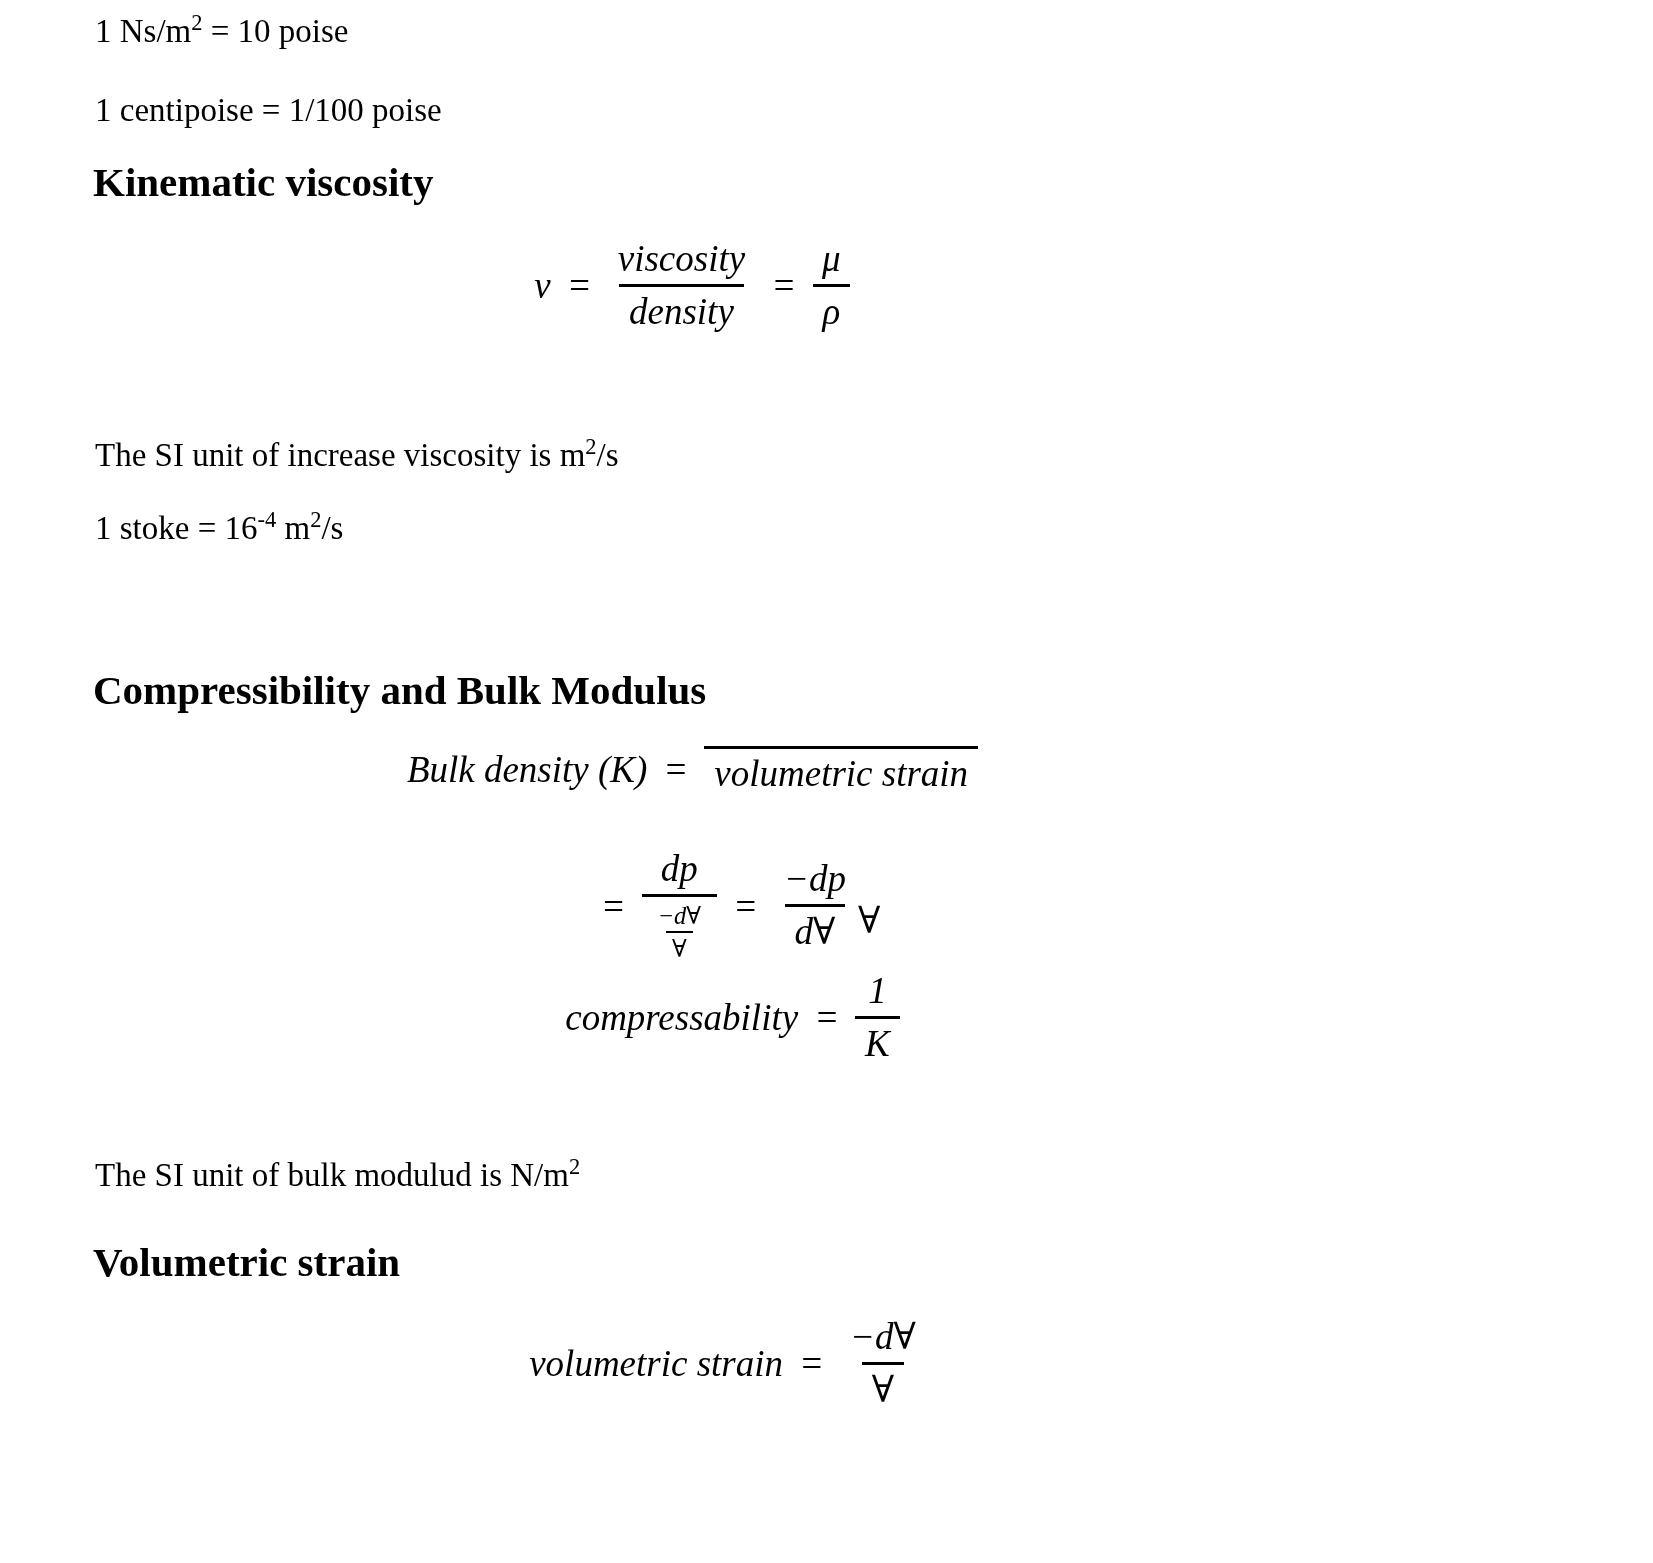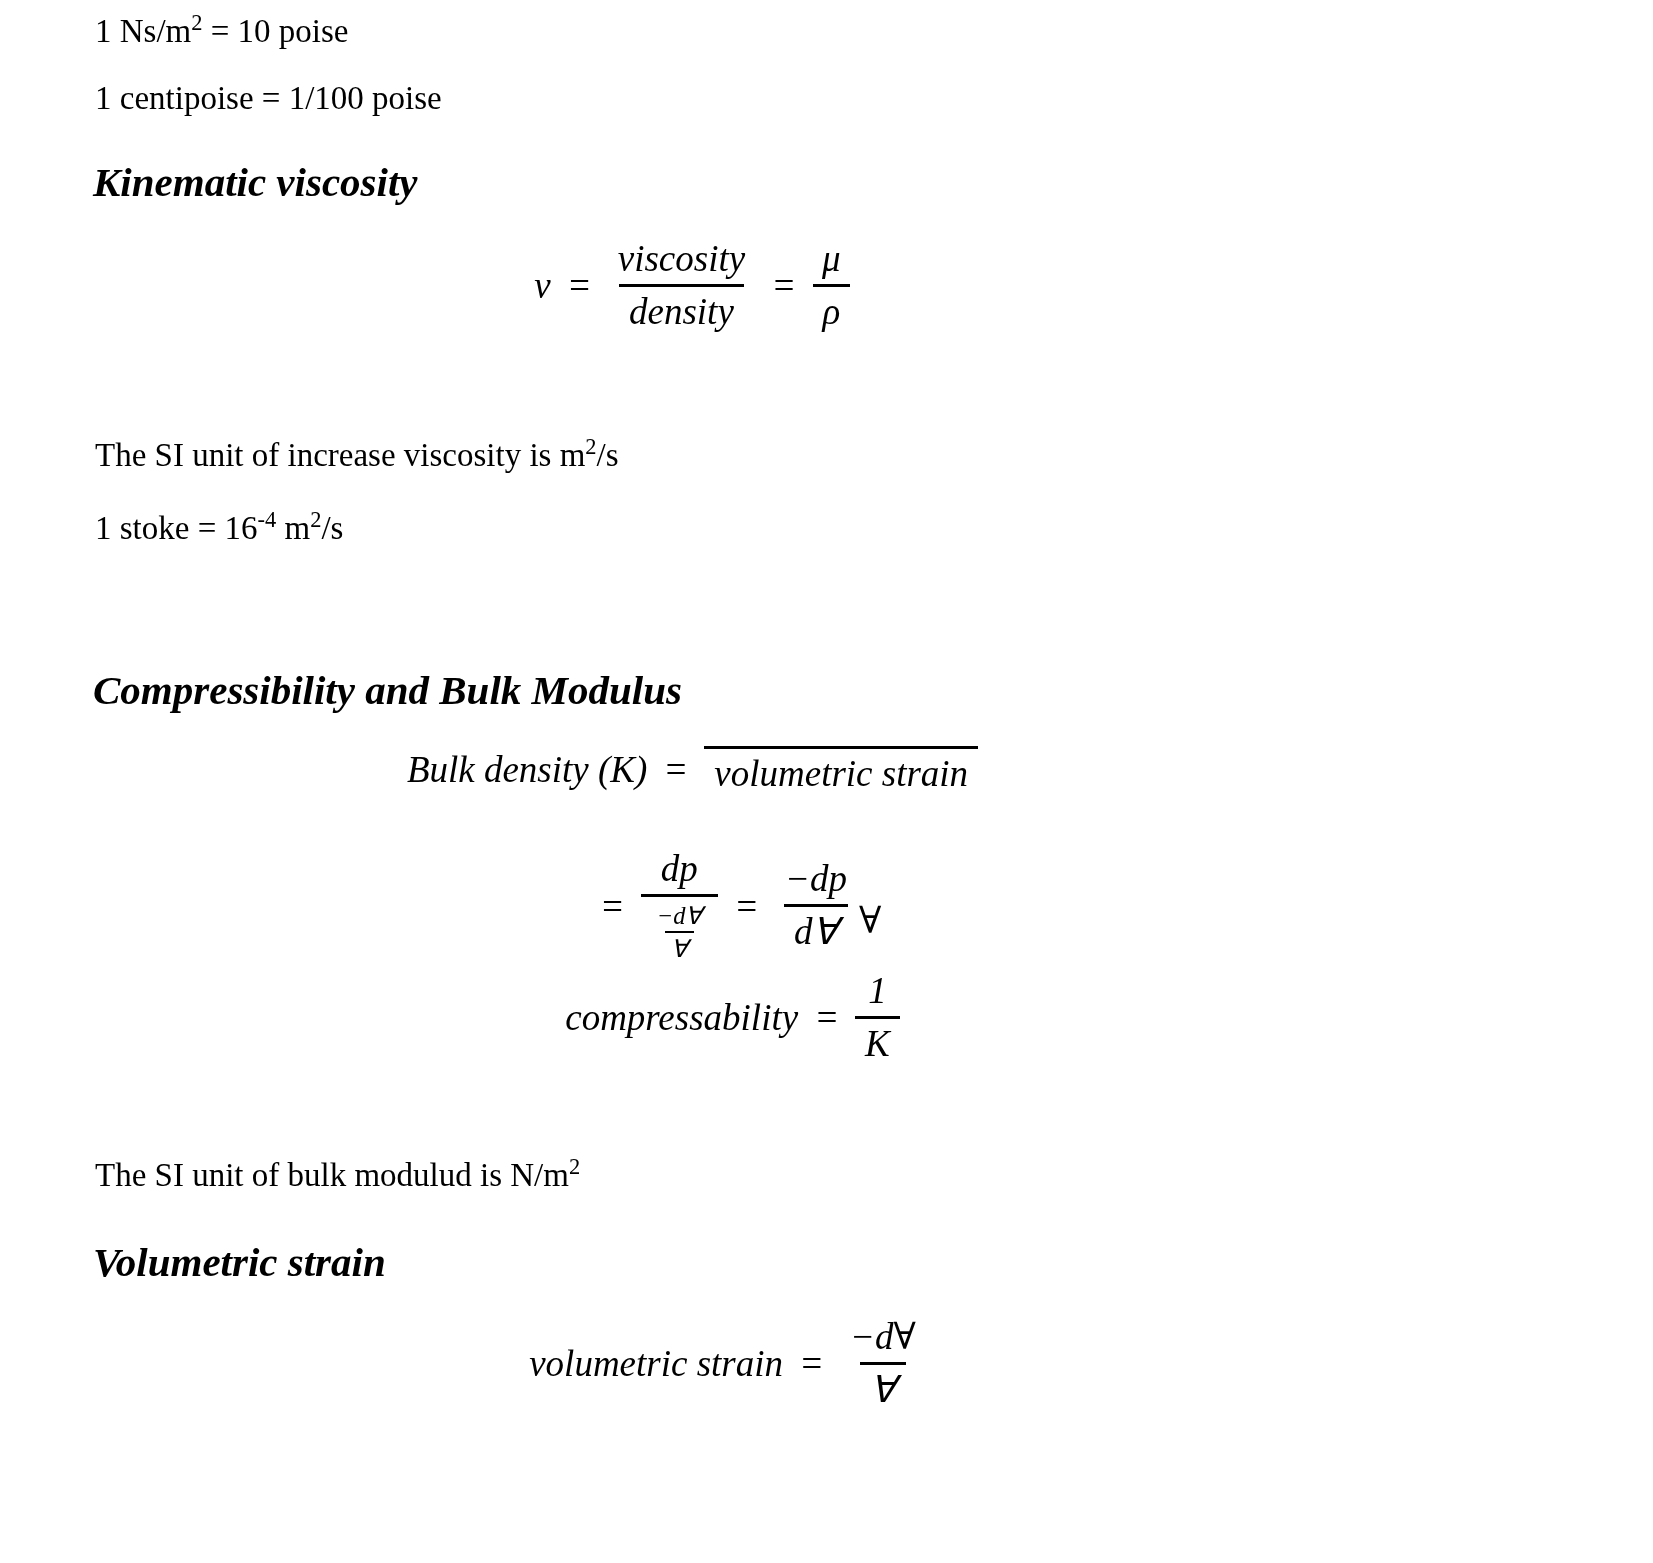--- a/index.html
+++ b/index.html
@@ -25,21 +25,20 @@
     vertical-align:super;
     line-height:0;
   }
   .heading {
     position:absolute;
     left:93px;
     font-size:41px;
     font-weight:bold;
     color:#000;
     white-space:nowrap;
-    font-style:italic;
   }
   .formula {
     position:absolute;
     left:0;
     width:100%;
     display:flex;
     justify-content:center;
     align-items:center;
     font-family:"Liberation Serif", "DejaVu Serif", serif;
     font-style:italic;
@@ -50,37 +49,37 @@
   .formula .m { display:inline-block; }
   .formula .eq { margin:0 16px; }
   .frac {
     display:inline-flex;
     flex-direction:column;
     align-items:center;
     text-align:center;
     vertical-align:middle;
   }
   .frac .num { padding:0 10px 5px 10px; line-height:1.05;text-align:center; }
-  .frac .den { border-top:3px solid #000; padding:6px 10px 0 10px; line-height:1.05;font-family:Liberation Serif, serif; }
+  .frac .den { border-top:3px solid #000; padding:6px 10px 0 10px; line-height:1.05; }
   .frac.small { font-size:0.66em; }
   .frac.small .num { padding:0 6px 3px 6px; }
   .frac.small .den { border-top:2px solid #000; padding:3px 6px 0 6px; }
   .denwrap { display:flex; justify-content:center; }
   .factor { position:relative; top:14px; margin-left:2px; }
   .shift-40 { transform:translateX(-40px); }
   .shift-5  { transform:translateX(-5px); }
 </style>
 </head>
 <body>
 
 <div class="page">
 
   <p class="body-line" style="top:13px"><span>1 Ns/m</span><sup>2</sup><span> = 10 poise</span></p>
 
-  <p class="body-line" style="top:80px"><span>1 centipoise = 1/100 poise</span></p>
+  <p class="body-line" style="top:92px"><span>1 centipoise = 1/100 poise</span></p>
 
   <h2 class="heading" style="top:158px">Kinematic viscosity</h2>
 
   <div class="formula shift-40" style="top:240px">
     <span class="m">ν</span>
     <span class="m eq">=</span>
     <span class="frac">
       <span class="num">viscosity</span>
       <span class="den">density</span>
     </span>

